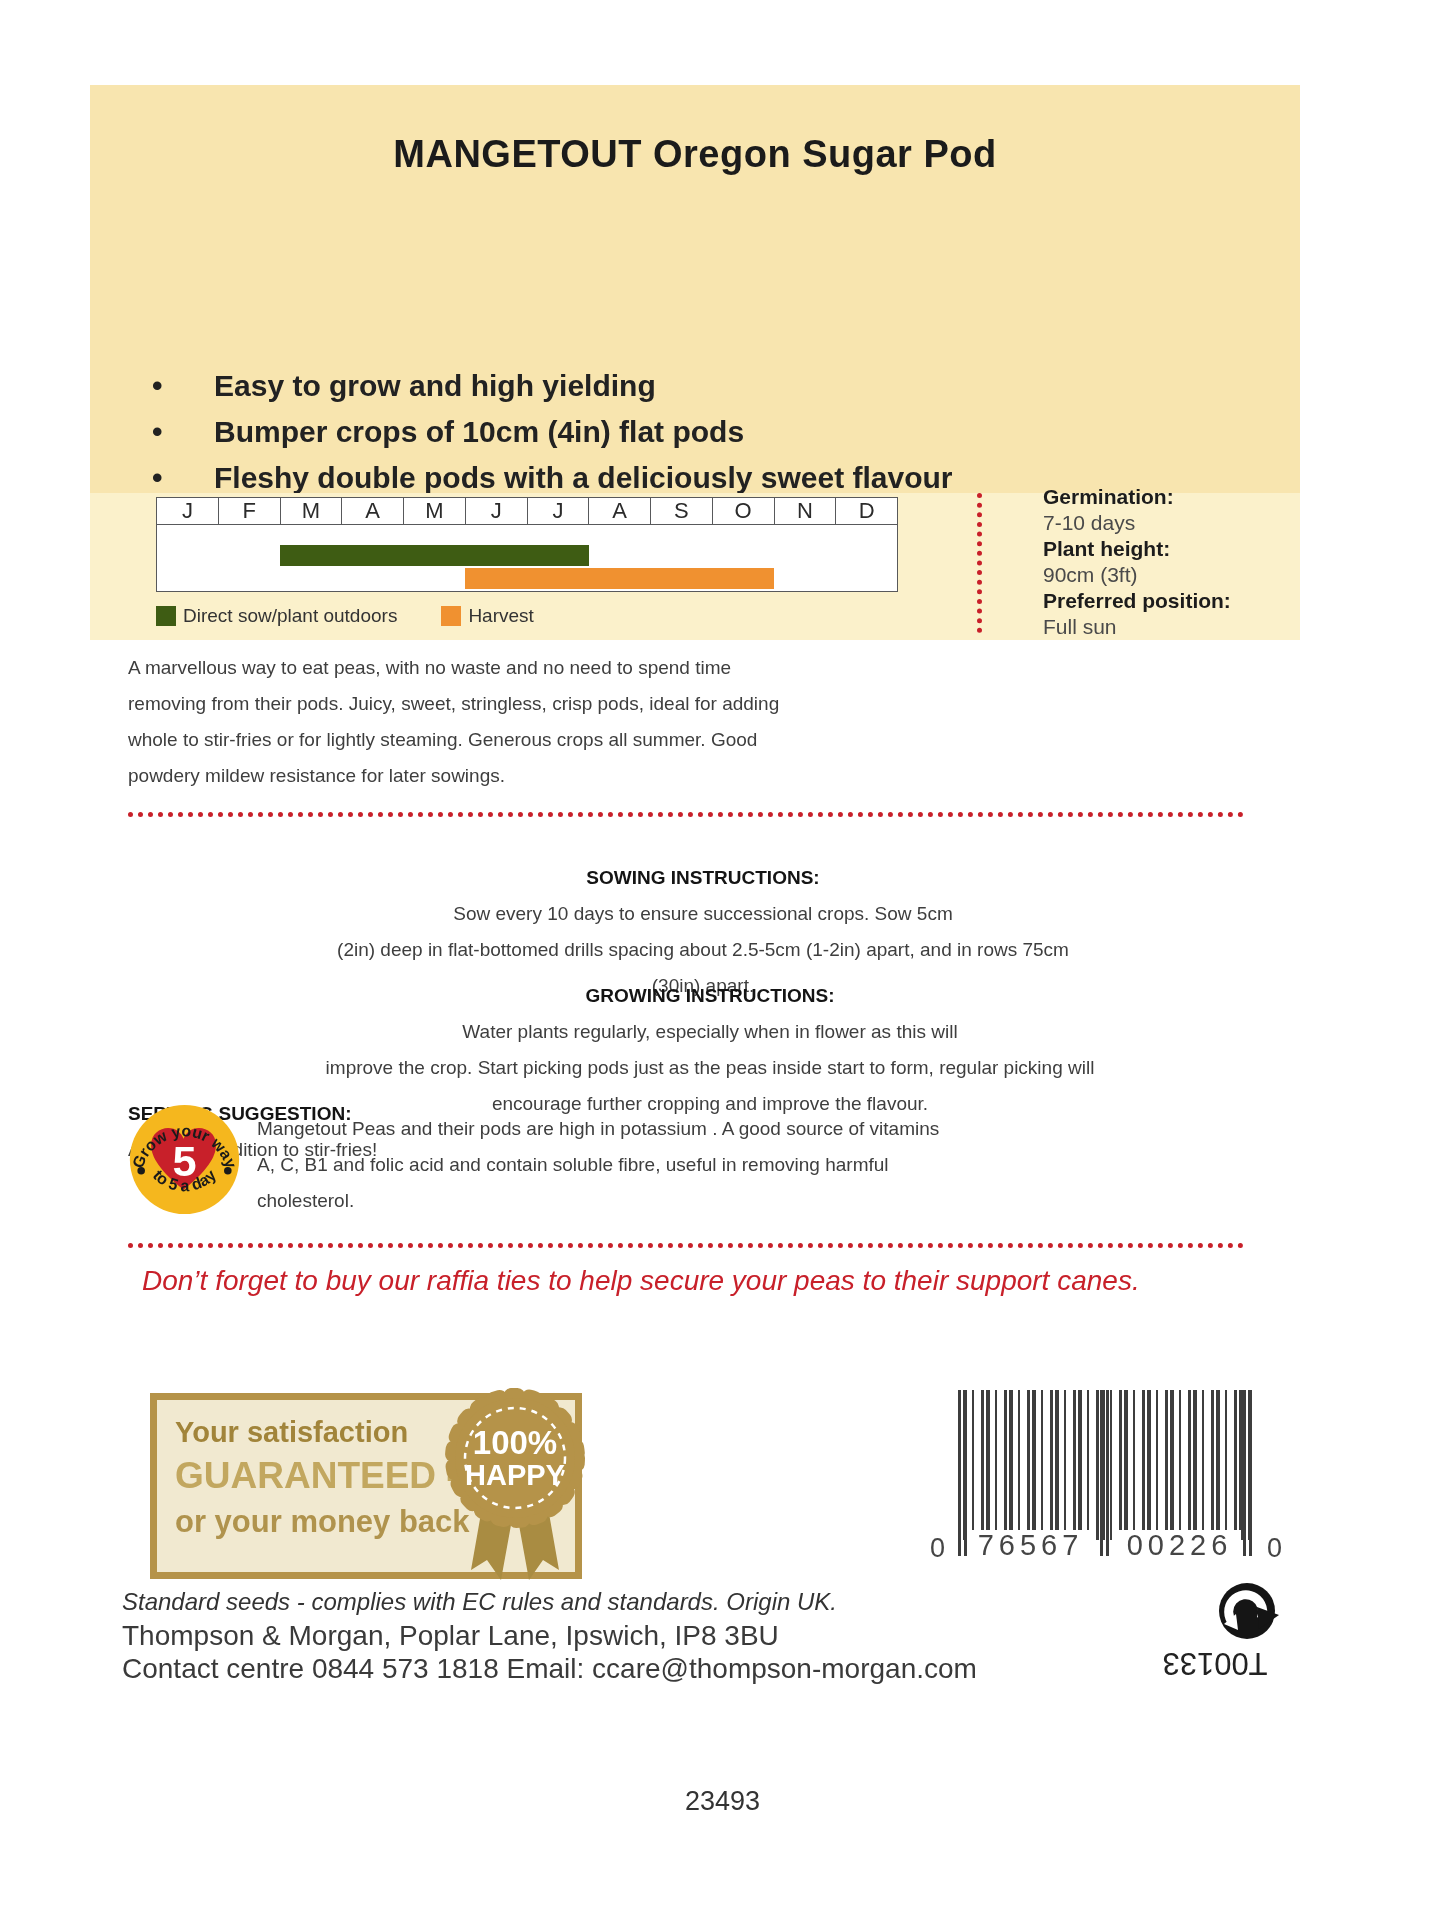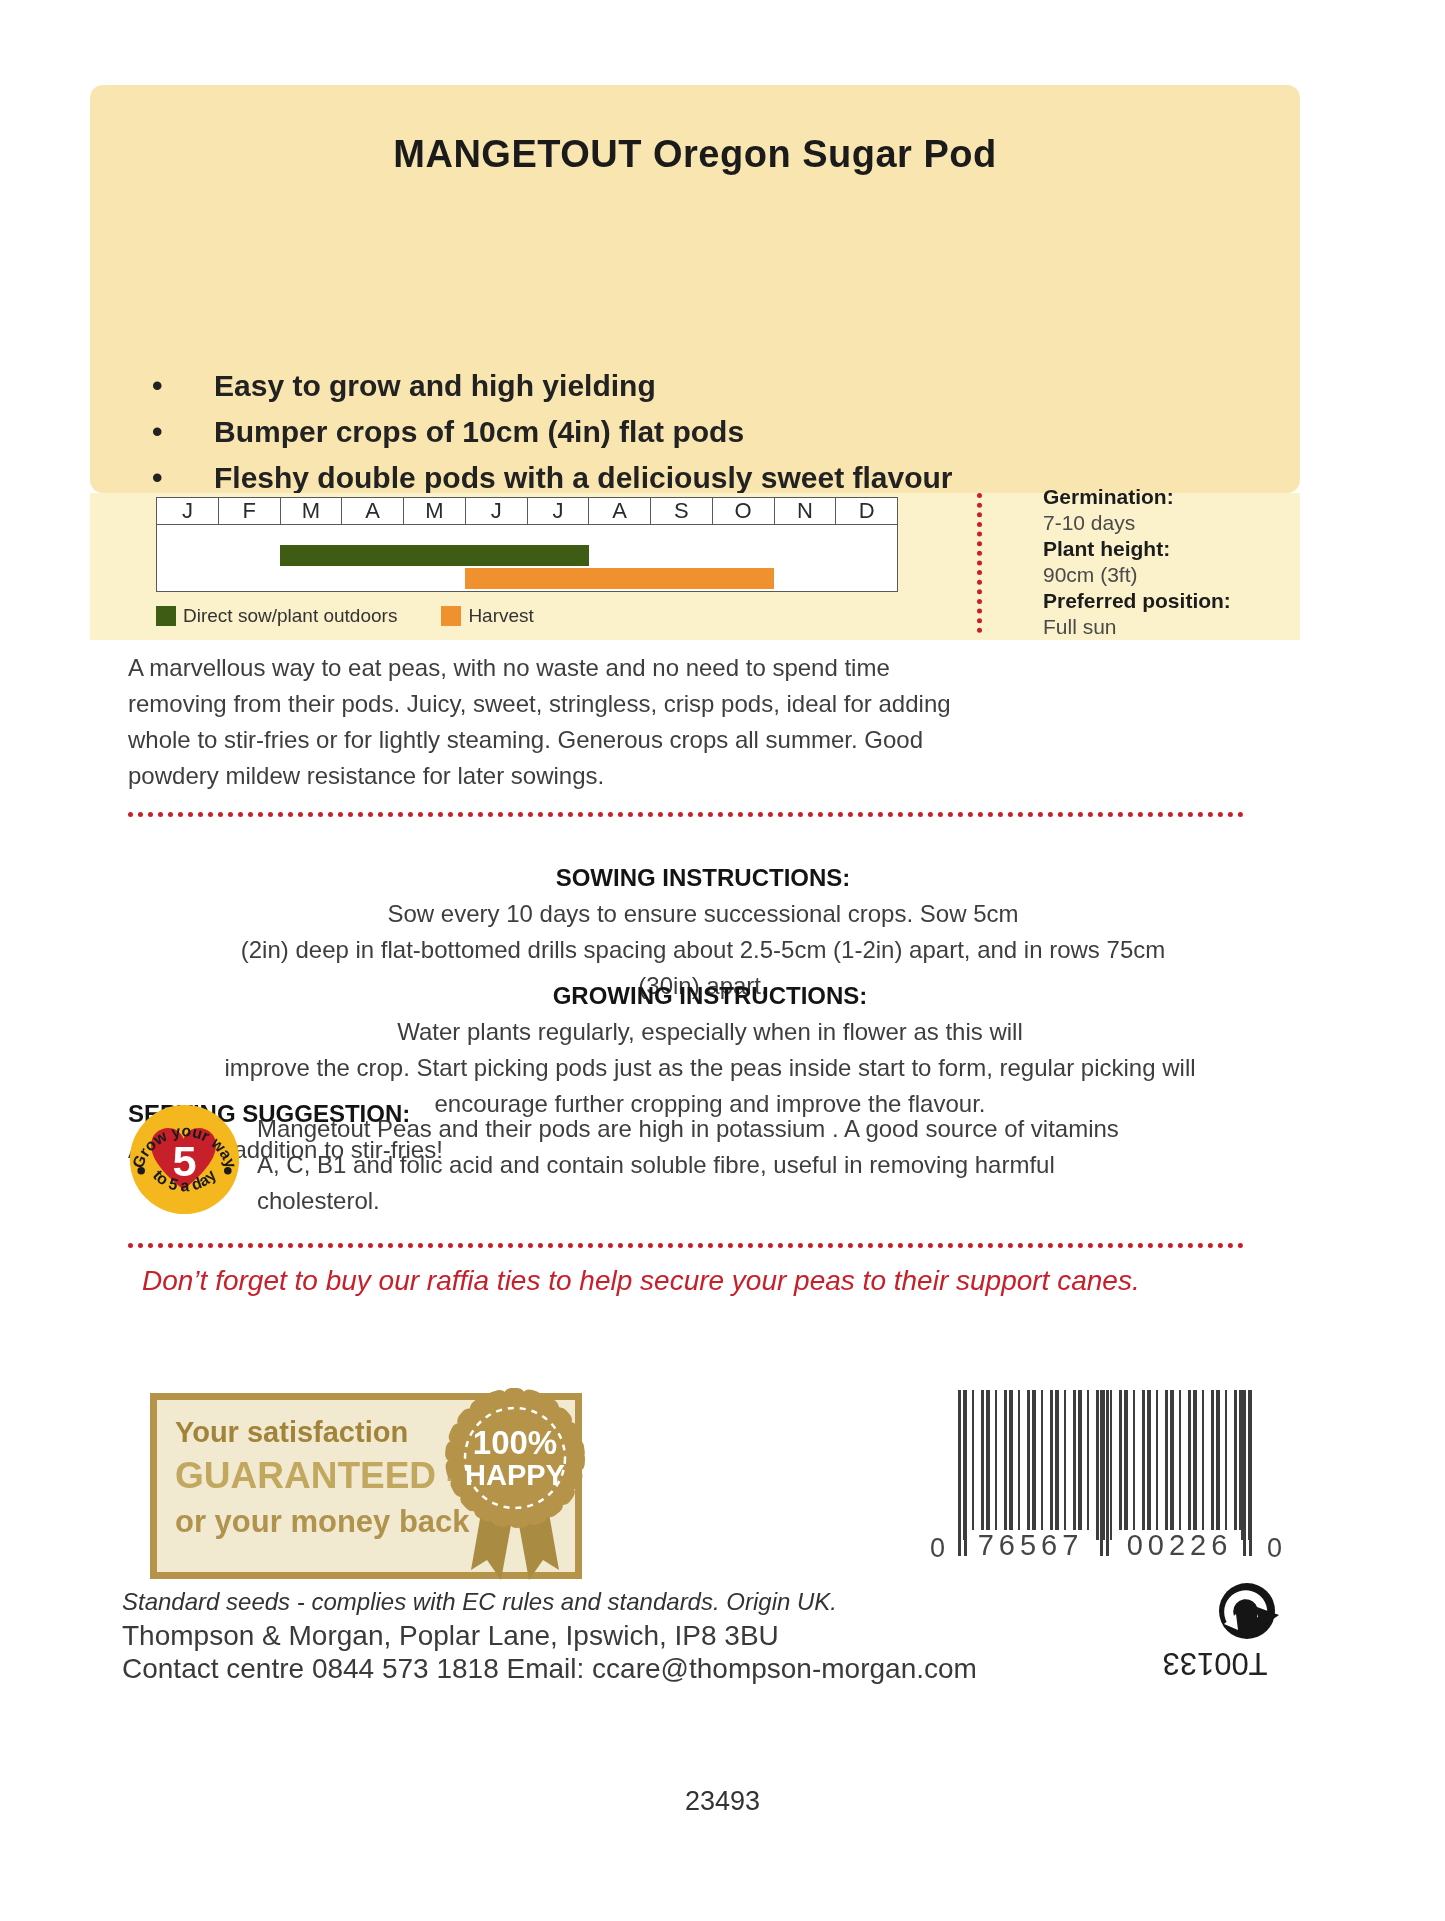--- a/index.html
+++ b/index.html
@@ -1,21 +1,21 @@
 <!DOCTYPE html>
 <html><head>
 <meta charset="utf-8">
 <style>
   html,body{margin:0;padding:0;background:#ffffff;}
   .page{
     position:relative;width:1445px;height:1921px;background:#ffffff;
     font-family:"Liberation Sans", sans-serif;overflow:hidden;
   }
   
-  .panel-top{position:absolute;left:90px;top:85px;width:1210px;height:408px;background:#F8E5AF;border-radius:13px;}
+  .panel-top{position:absolute;left:90px;top:85px;width:1210px;height:408px;background:#F8E5AF;}
   .pkt-title{position:absolute;left:0;top:48px;width:100%;text-align:center;
     font-size:38px;font-weight:bold;color:#1b1b1b;letter-spacing:0.5px;}
   .bullet-list{position:absolute;left:40px;top:260px;margin:18px;padding:0;list-style:none;}
   .bullet-list li{position:relative;padding-left:66px;font-size:30px;font-weight:bold;
     color:#222;line-height:46px;}
   .bullet-list li::before{content:"•";position:absolute;left:4px;top:0;font-size:30px;color:#222;}
   
   .panel-cal{position:absolute;left:90px;top:493px;width:1210px;height:147px;background:#FBF1CB;}
   .cal-table{position:absolute;left:66px;top:4px;width:742px;}
   .cal-months{display:flex;height:26px;border:1.5px solid #58595b;background:#fff;}
@@ -26,21 +26,21 @@
   .cal-bar{position:absolute;height:21px;}
   .cal-legend{position:absolute;left:66px;top:112px;display:flex;gap:44px;align-items:center;}
   .legend-item{display:flex;align-items:center;font-size:19px;color:#333;}
   .legend-swatch{width:20px;height:20px;margin-right:7px;display:inline-block;}
   .vdots{position:absolute;left:887px;top:0;height:140px;width:0;border-left:5px dotted #C8202A;}
   .info-col{position:absolute;left:953px;top:-9px;width:250px;font-size:21px;line-height:26px;}
   .info-label{font-weight:bold;color:#1c1c1c;}
   .info-value{color:#4a4a4a;}
   
   .abs{position:absolute;}
-  .para{font-size:24px;line-height:36px;color:#3e3e3e;white-space:pre-line;}
+  .para{font-size:19px;line-height:36px;color:#3e3e3e;white-space:pre-line;}
   .lead{font-weight:bold;color:#141414;white-space:normal;}
   .dotted-hr{position:absolute;left:128px;width:1116px;height:0;border-top:5px dotted #C8202A;}
   .promo{font-size:28px;font-style:italic;color:#C8202A;margin-left:14px;}
   .fiveaday{display:flex;align-items:flex-start;}
   .fad-logo{width:113px;height:113px;flex:0 0 113px;margin-right:16px;}
   .fad-text{padding-top:8px;}
   
   .gbox{position:absolute;left:150px;top:1393px;width:432px;height:186px;background:#F1E9D0;
     border:7px solid #B59349;box-sizing:border-box;}
   .gbox-text{padding:12px 0 0 18px;}

